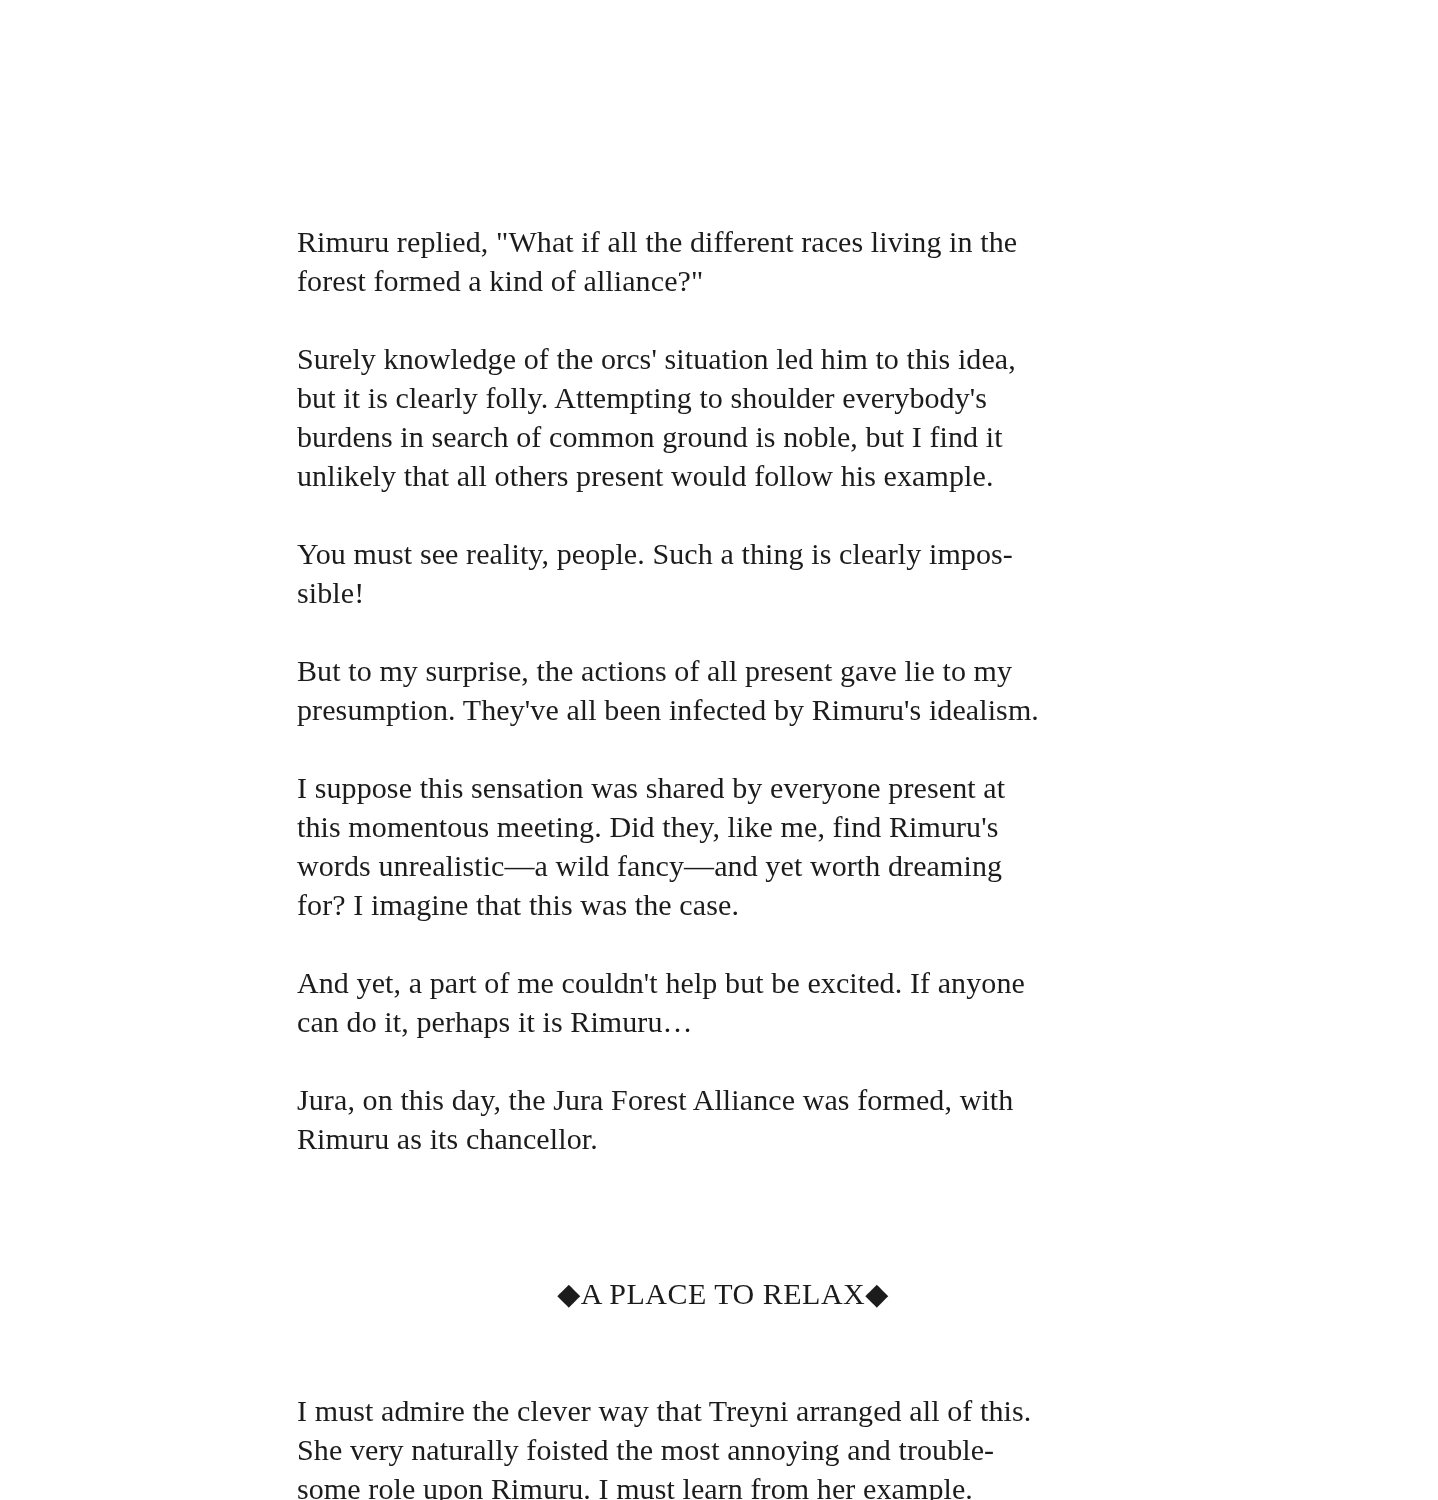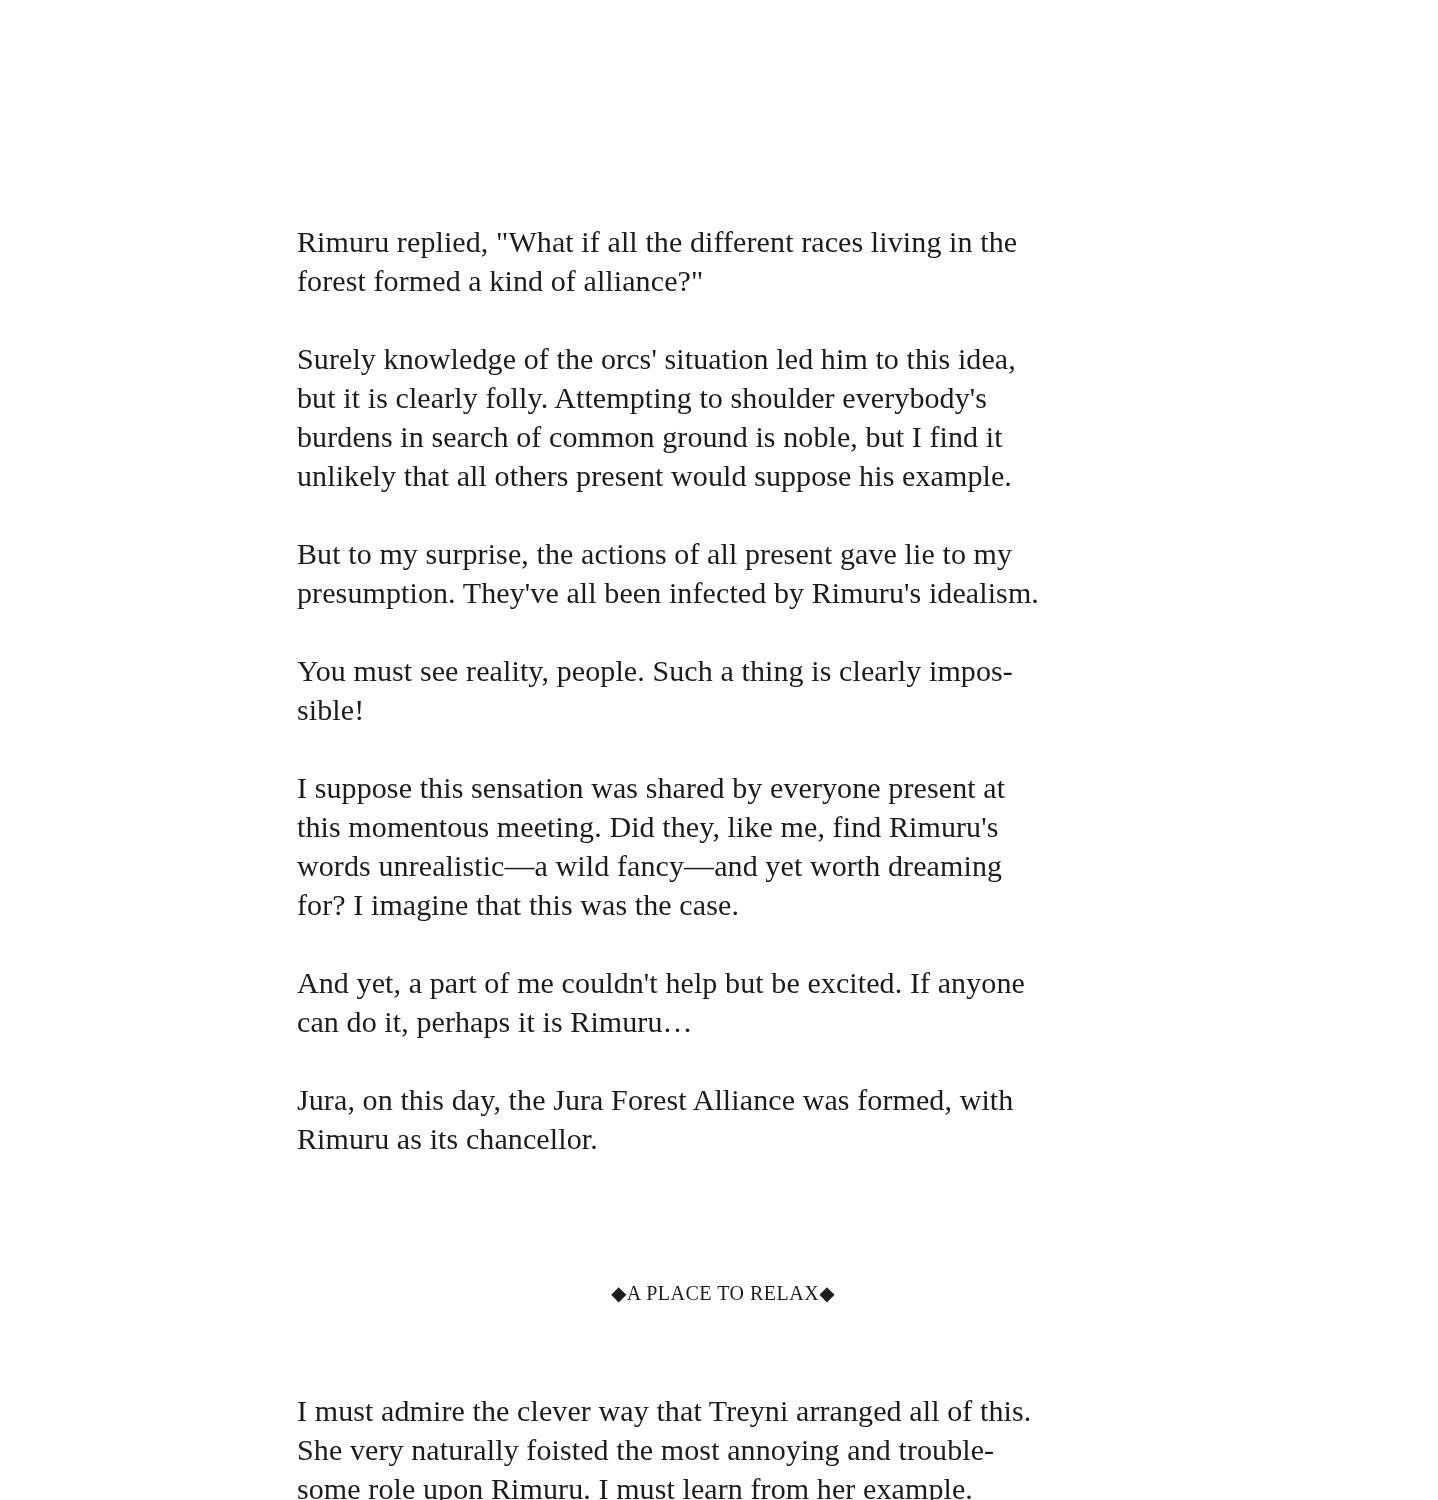--- a/index.html
+++ b/index.html
@@ -25,43 +25,43 @@
   .para {
     margin: 0 0 39px 0;
     font-size: 30px;
     line-height: 39px;
     text-align: left;
     white-space: pre-line; 
     letter-spacing: 0.1px;
   }
   .section-heading {
     margin: 116px 0 78px 0;
-    font-size: 20px;
+    font-size: 30px;
     line-height: 39px;
     font-weight: normal;
     text-align: center;
     white-space: pre-line;
     letter-spacing: 0.5px;
     color: #1c1c1c;
   }
 </style>
 </head>
 <body>
 
 <main class="text-column">
   <p class="para">Rimuru replied, "What if all the different races living in the
 forest formed a kind of alliance?"</p>
   <p class="para">Surely knowledge of the orcs' situation led him to this idea,
 but it is clearly folly. Attempting to shoulder everybody's
 burdens in search of common ground is noble, but I find it
-unlikely that all others present would suppose his example.</p>
+unlikely that all others present would follow his example.</p>
+  <p class="para">You must see reality, people. Such a thing is clearly impos-
+sible!</p>
   <p class="para">But to my surprise, the actions of all present gave lie to my
 presumption. They've all been infected by Rimuru's idealism.</p>
-  <p class="para">You must see reality, people. Such a thing is clearly impos-
-sible!</p>
   <p class="para">I suppose this sensation was shared by everyone present at
 this momentous meeting. Did they, like me, find Rimuru's
 words unrealistic—a wild fancy—and yet worth dreaming
 for? I imagine that this was the case.</p>
   <p class="para">And yet, a part of me couldn't help but be excited. If anyone
 can do it, perhaps it is Rimuru…</p>
   <p class="para">Jura, on this day, the Jura Forest Alliance was formed, with
 Rimuru as its chancellor.</p>
 
   <h2 class="section-heading">◆A PLACE TO RELAX◆</h2>

